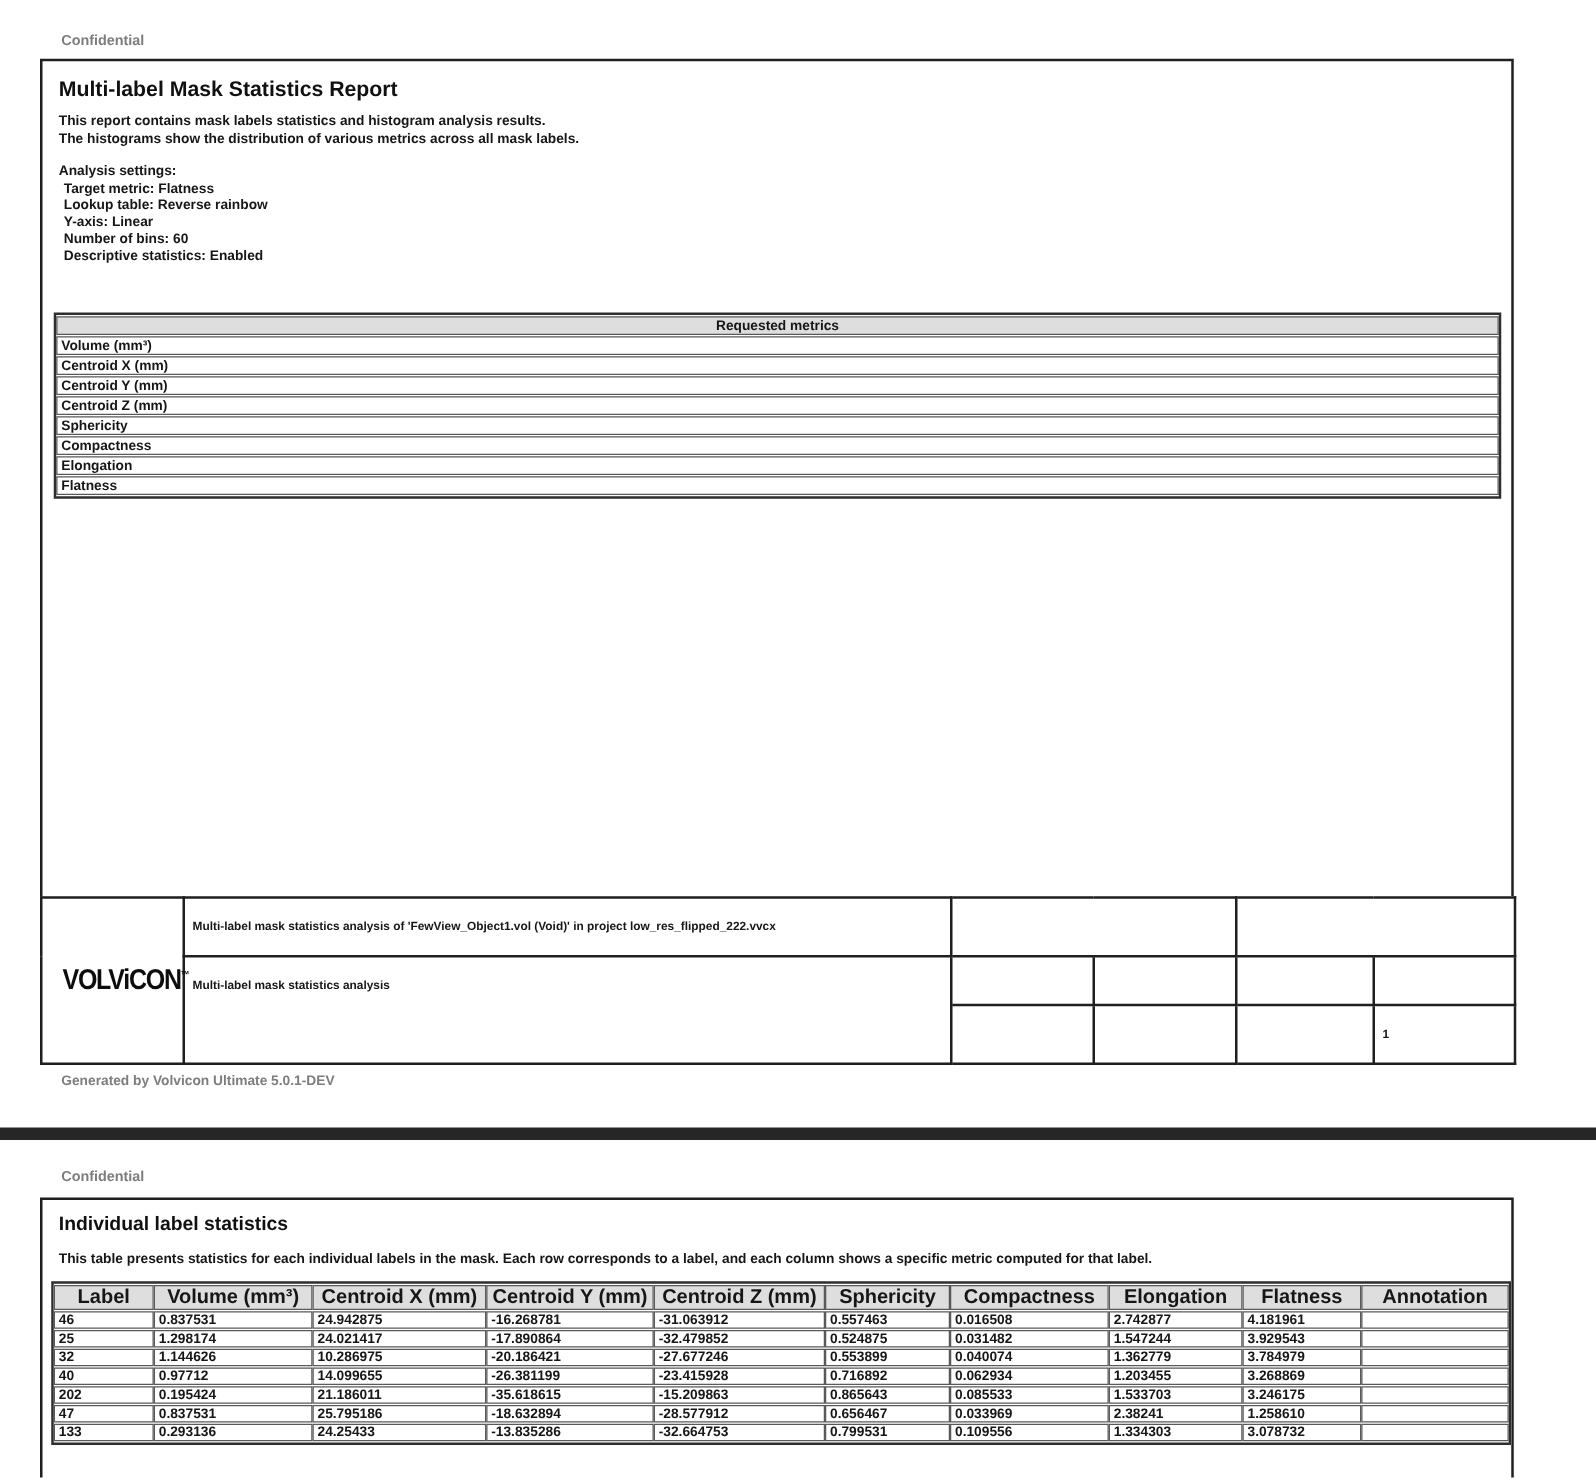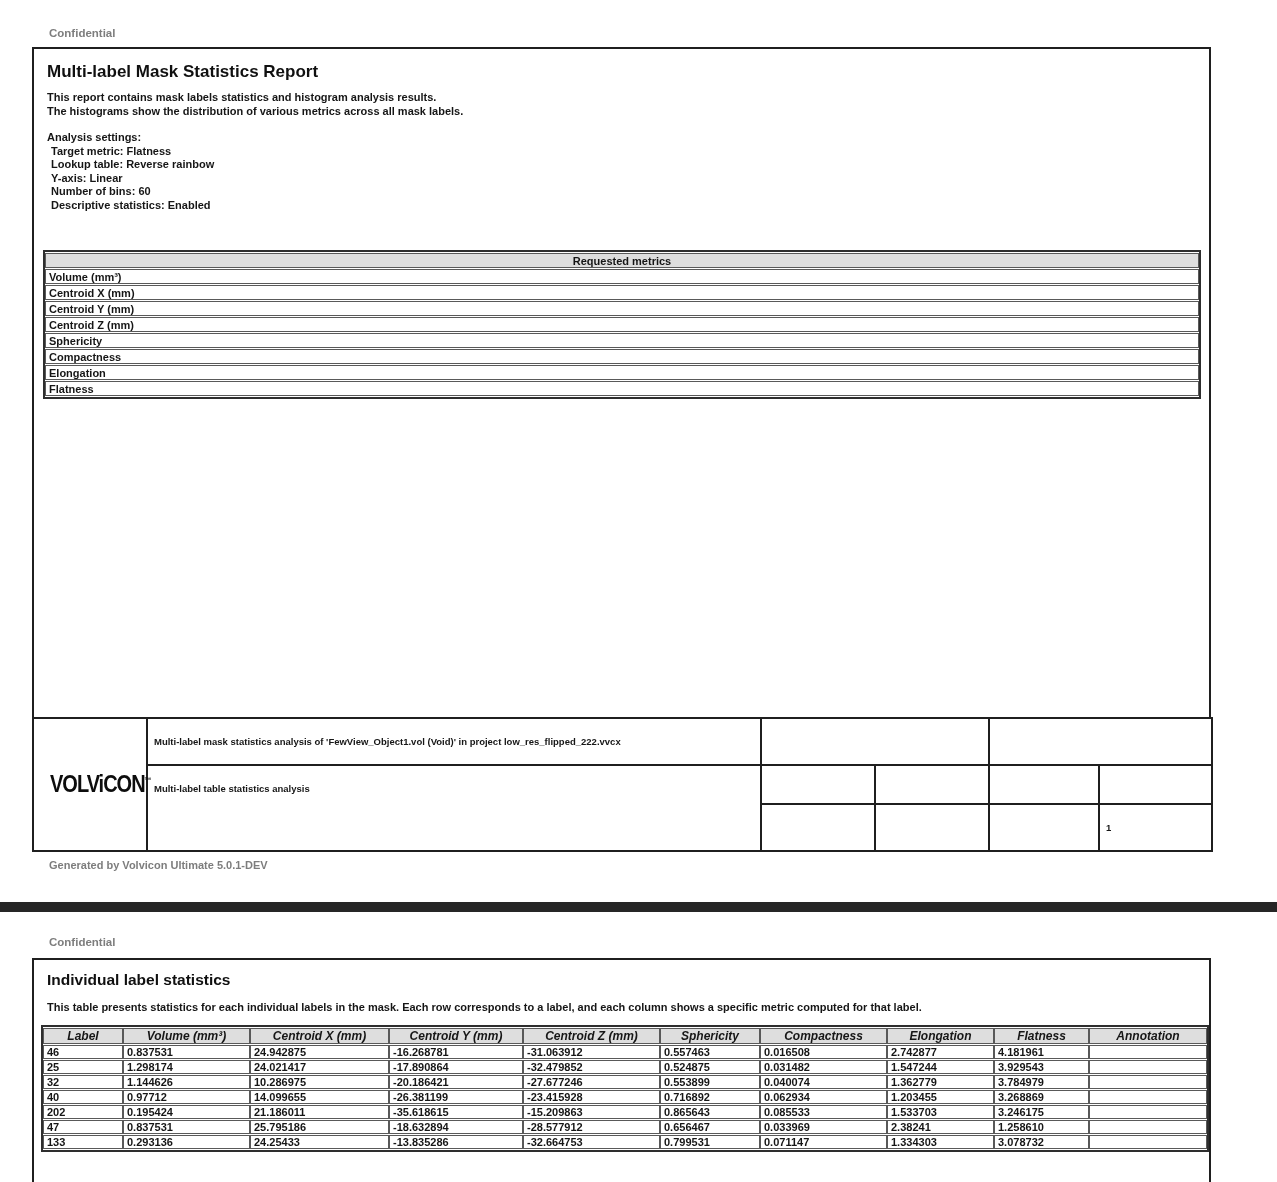--- a/index.html
+++ b/index.html
@@ -82,22 +82,22 @@
   }
 
   
   #p2-table {
     position:absolute; left:7px; top:65px; width:1164px;
     border-collapse:separate; border-spacing:0 1px;
     border:2px solid #2e2e2e; background:#fff;
     table-layout:fixed;
   }
   #p2-table th {
-    height:14px; background:#dedede; font-size:12px; font-weight:bold;
-    border:1px solid #595959; text-align:center;font-style:italic;
+    height:14px; background:#dedede; font-size:16px; font-weight:bold;
+    border:1px solid #595959; text-align:center;
   }
   #p2-table td {
     height:14px; font-size:11px; font-weight:bold; text-align:left;
     padding-left:3px; border:1px solid #595959; overflow:hidden; white-space:nowrap;
   }
 </style>
 </head>
 <body>
 
 <div class="confidential" id="conf1">Confidential</div>
@@ -165,21 +165,21 @@
     <tbody>
         <tr style="height:36px">
       <td class="logo-cell" rowspan="3">
         <span class="logo-text"><span>VOLViCON</span><span class="logo-tm">™</span></span>
       </td>
       <td>Multi-label mask statistics analysis of 'FewView_Object1.vol (Void)' in project low_res_flipped_222.vvcx</td>
       <td colspan="2"></td>
       <td colspan="2"></td>
     </tr>
     <tr style="height:39px">
-      <td rowspan="2">Multi-label table statistics analysis</td>
+      <td rowspan="2">Multi-label mask statistics analysis</td>
       <td></td>
       <td></td>
       <td></td>
       <td></td>
     </tr>
     <tr style="height:38px">
       <td></td>
       <td></td>
       <td></td>
       <td class="page-num-cell">1</td>
@@ -298,20 +298,20 @@
           <td>1.258610</td>
           <td></td>
         </tr>
         <tr>
           <td>133</td>
           <td>0.293136</td>
           <td>24.25433</td>
           <td>-13.835286</td>
           <td>-32.664753</td>
           <td>0.799531</td>
-          <td>0.071147</td>
+          <td>0.109556</td>
           <td>1.334303</td>
           <td>3.078732</td>
           <td></td>
         </tr>
       </tbody>
   </table>
 </div>
 
 </body></html>

